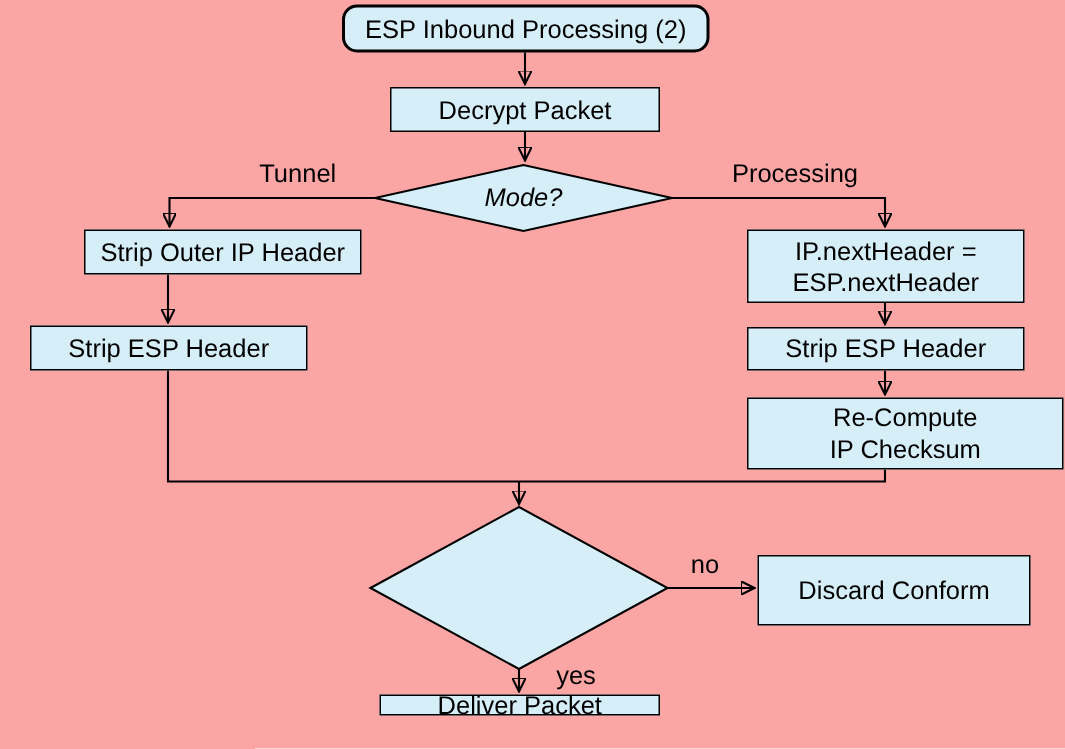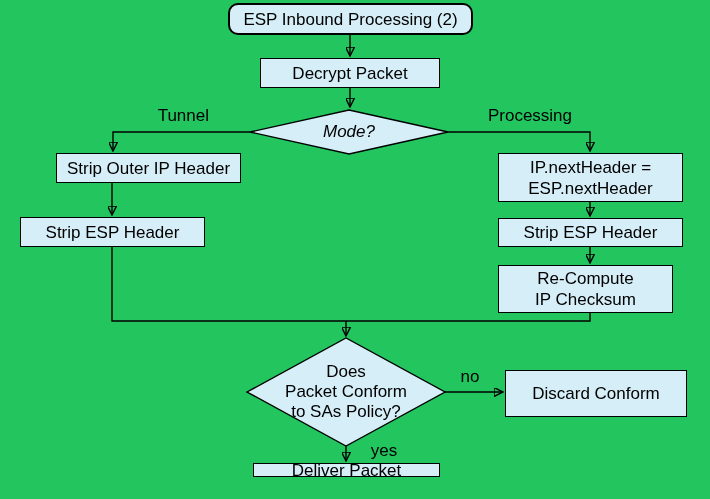--- a/index.html
+++ b/index.html
@@ -1,20 +1,20 @@
 <!DOCTYPE html>
 <html><head>
 <meta charset="utf-8">
 <style>
   html, body { margin: 0; padding: 0; background: #ffffff; }
   #flowchart {
     position: relative;
     width: 710px;
     height: 499px;
-    background: #22c55e;
+    background: #fca5a5;
     font-family: "Liberation Sans", sans-serif;
     color: #000000;
     overflow: hidden;
   }
   #connector-layer {
     position: absolute;
     left: 0; top: 0;
     width: 710px; height: 499px;
   }
   #connector-layer path, #connector-layer polyline {
@@ -63,26 +63,26 @@
     text-align: center;
     white-space: nowrap;
   }
   
   #node-start       { left: 228px; top: 3px;   width: 245px; height: 32px; }
   #node-decrypt     { left: 260px; top: 58px;  width: 180px; height: 30px; }
   #node-strip-outer { left: 20px;  top: 153px; width: 185px; height: 30px; margin-left: 36px; }
   #node-strip-esp-l { left: 20px;  top: 217px; width: 185px; height: 30px; }
   #node-ip-next     { left: 498px; top: 153px; width: 185px; height: 49px; }
   #node-strip-esp-r { left: 498px; top: 218px; width: 185px; height: 29px; }
-  #node-recompute   { left: 498px; top: 265px; width: 175px; height: 48px; }
+  #node-recompute   { left: 498px; top: 265px; width: 211px; height: 48px; }
   #node-discard     { left: 505px; top: 370px; width: 182px; height: 47px; }
   #node-deliver     { left: 253px; top: 463px; width: 187px; height: 14px; }
   #mode-label       { left: 299px; top: 120px; width: 100px; height: 24px; font-style: italic; }
   #policy-label     { left: 266px; top: 361px; width: 160px; height: 62px; }
-  #label-tunnel     { left: 124px; top: 106px; width: 85px; text-align: right; }
+  #label-tunnel     { left: 156px; top: 106px; width: 85px; }
   #label-transport  { left: 482px; top: 106px; width: 96px; }
   #label-no         { left: 448px; top: 367px; width: 44px; }
   #label-yes        { left: 362px; top: 441px; width: 44px; }
 </style>
 </head>
 <body>
 
 <div id="flowchart">
 
   <svg id="connector-layer" viewBox="0 0 710 499" xmlns="http://www.w3.org/2000/svg">
@@ -132,25 +132,20 @@
     <div>ESP.nextHeader</div>
   </div>
 
   <div class="node" id="node-strip-esp-r">Strip ESP Header</div>
 
   <div class="node" id="node-recompute">
     <div>Re-Compute</div>
     <div>IP Checksum</div>
   </div>
 
-  <div class="diamond-label" id="policy-label">
-    <div>Does</div>
-    <div>Packet Conform</div>
-    <div>to SAs Policy?</div>
-  </div>
 
   <div class="edge-label" id="label-no">no</div>
 
   <div class="edge-label" id="label-yes">yes</div>
 
   <div class="node" id="node-discard">Discard Conform</div>
 
   <div class="node" id="node-deliver">Deliver Packet</div>
 
 </div>

